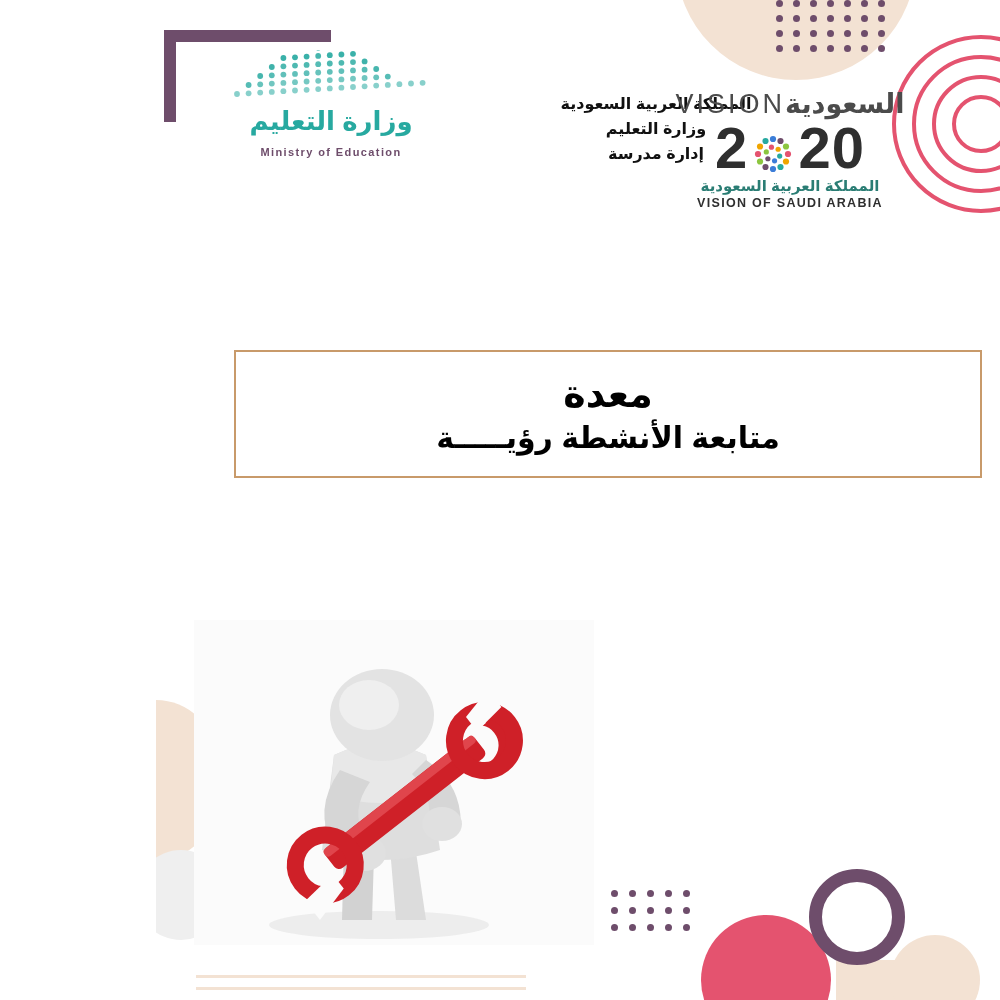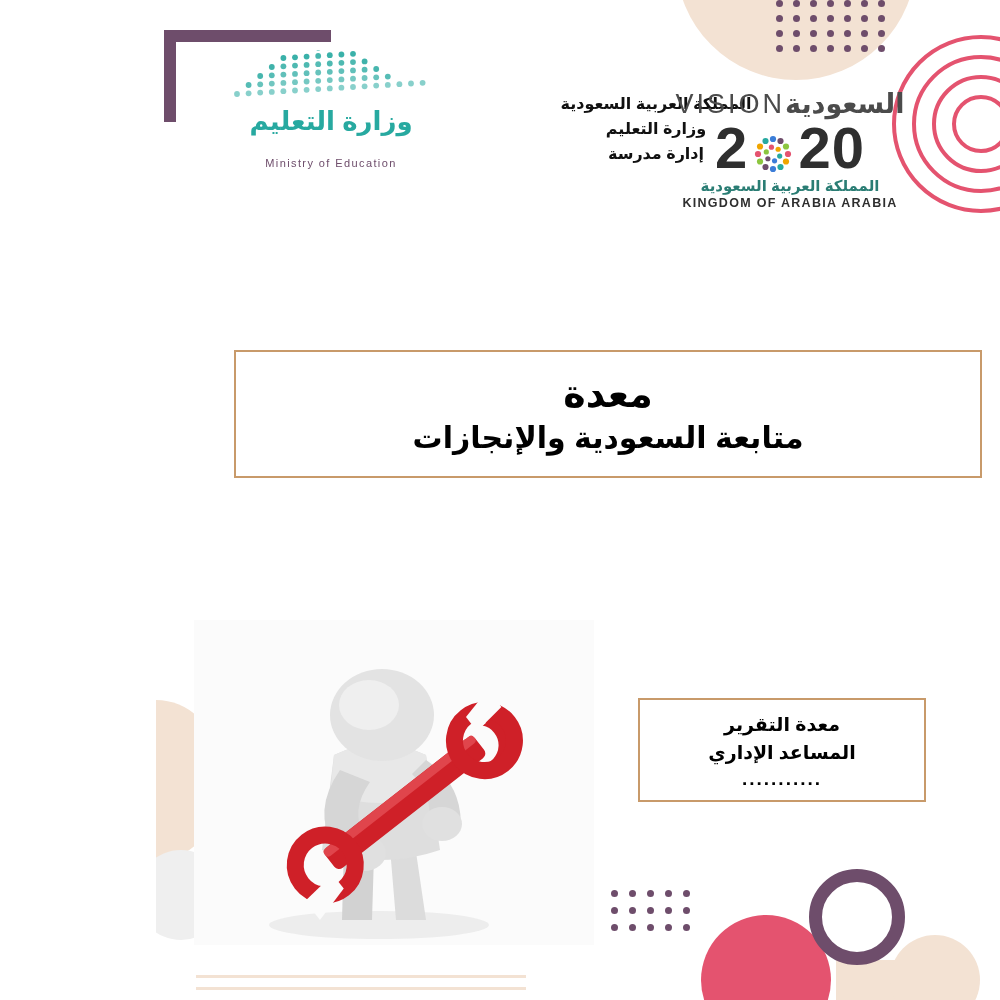--- a/index.html
+++ b/index.html
@@ -146,24 +146,24 @@
   .moe-ar {
     font-size: 26px;
     font-weight: bold;
     color: #27a9a0;
     letter-spacing: 1px;
     margin-top: 4px;
     direction: rtl;
   }
   .moe-en {
     font-size: 11px;
-    font-weight: normal;
+    font-weight: bold;
     color: #6e4d6b;
     letter-spacing: 1.4px;
-    margin-top: 20px;
+    margin-top: 9px;
     direction: ltr;
   }
 
   .ministry-lines {
     position: absolute;
     left: 380px; top: 52px;
     width: 240px;
     text-align: center;
     direction: rtl;
     color: #111;
@@ -463,34 +463,29 @@
               <circle cx="29.687355423879243" cy="25.06864144662938" r="2.6" fill="#27a9a0"></circle>
               <circle cx="24.55218166783719" cy="29.825740404529764" r="2.6" fill="#3b7dd8"></circle>
               <circle cx="17.86482624395795" cy="27.75709895790039" r="2.6" fill="#6e4d6b"></circle>
               <circle cx="16.312644576120757" cy="20.931358553370625" r="2.6" fill="#8cc63f"></circle>
               <circle cx="21.447818332162807" cy="16.174259595470236" r="2.6" fill="#e4536f"></circle>
               <circle cx="28.13517375604205" cy="18.24290104209961" r="2.6" fill="#f0a500"></circle>
             </svg></span>
         <span>20</span>
       </div>
       <div class="vision-ar-bottom">المملكة العربية السعودية</div>
-      <div class="vision-en-bottom">KINGDOM OF ARABIA ARABIA</div>
+      <div class="vision-en-bottom">VISION OF SAUDI ARABIA</div>
     </div>
   </div>
 
   <div class="title-box">
     <div class="title-line1">معدة</div>
-    <div class="title-line2">متابعة السعودية والإنجازات</div>
+    <div class="title-line2">متابعة الأنشطة رؤيـــــة</div>
   </div>
 
-  <div class="author-box">
-    <div class="author-line">معدة التقرير</div>
-    <div class="author-line">المساعد الإداري</div>
-    <div class="author-dots">...........</div>
-  </div>
 
   <div class="illustration">
     <svg viewBox="0 0 400 325" width="400" height="325">
       <rect x="0" y="0" width="400" height="325" fill="#fbfbfb"></rect>
 
       <ellipse cx="185" cy="305" rx="110" ry="14" fill="#ededed"></ellipse>
 
       <path d="M150 225 L148 300 L178 300 L180 235 Z" fill="#d2d2d2"></path>
       <path d="M196 228 L202 300 L232 300 L222 232 Z" fill="#dcdcdc"></path>
 

